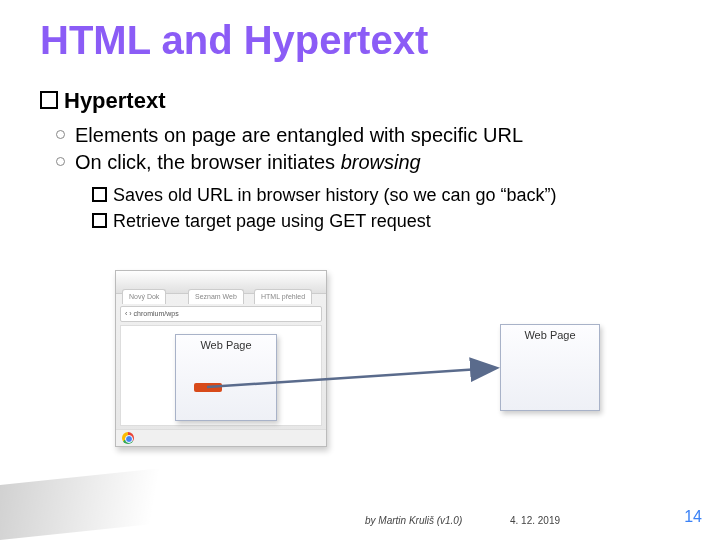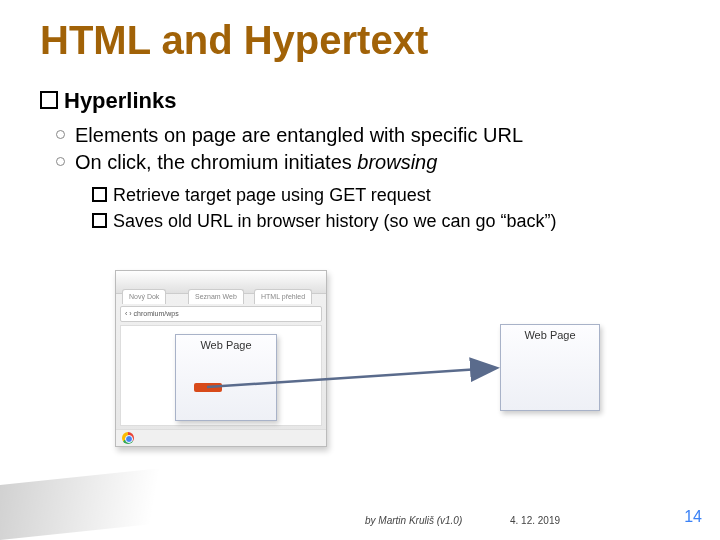--- a/index.html
+++ b/index.html
@@ -17,21 +17,21 @@
     width: 720px;
     height: 540px;
     position: relative;
   }
   .title {
     position: absolute;
     top: 18px;
     left: 40px;
     font-size: 40px;
     font-weight: 600;
-    color: #a16207;
+    color: #8b5cf6;
     letter-spacing: 0px;
   }
   .section {
     position: absolute;
     top: 88px;
     left: 40px;
     font-size: 22px;
     font-weight: 600;
     color: #000;
   }
@@ -267,38 +267,38 @@
 </head>
 <body>
 
 <div class="slide">
 
   <div class="edge-shadow"></div>
 
   <div class="title">HTML and Hypertext</div>
 
   <div class="section">
-    <span class="box"></span><span>Hyperlinks</span>
+    <span class="box"></span><span>Hypertext</span>
   </div>
 
   <div class="bullets">
     <div class="bullet-row">
       <span class="ring"></span><span>Elements on page are entangled with specific URL</span>
     </div>
     <div class="bullet-row">
-      <span class="ring"></span><span>On click, the chromium initiates </span><span class="italic">browsing</span>
+      <span class="ring"></span><span>On click, the browser initiates </span><span class="italic">browsing</span>
     </div>
   </div>
 
   <div class="subbullets">
     <div>
+      <span class="sbox"></span><span>Saves old URL in browser history (so we can go “back”)</span>
+    </div>
+    <div>
       <span class="sbox"></span><span>Retrieve target page using GET request</span>
-    </div>
-    <div>
-      <span class="sbox"></span><span>Saves old URL in browser history (so we can go “back”)</span>
     </div>
   </div>
 
   <div class="diagram">
     <div class="browser">
       <div class="browser-top"></div>
       <div class="tab t1">Nový Dok</div>
       <div class="tab t2">Seznam Web</div>
       <div class="tab t3">HTML přehled</div>
       <div class="addr">‹ ›  chromium/wps</div>

